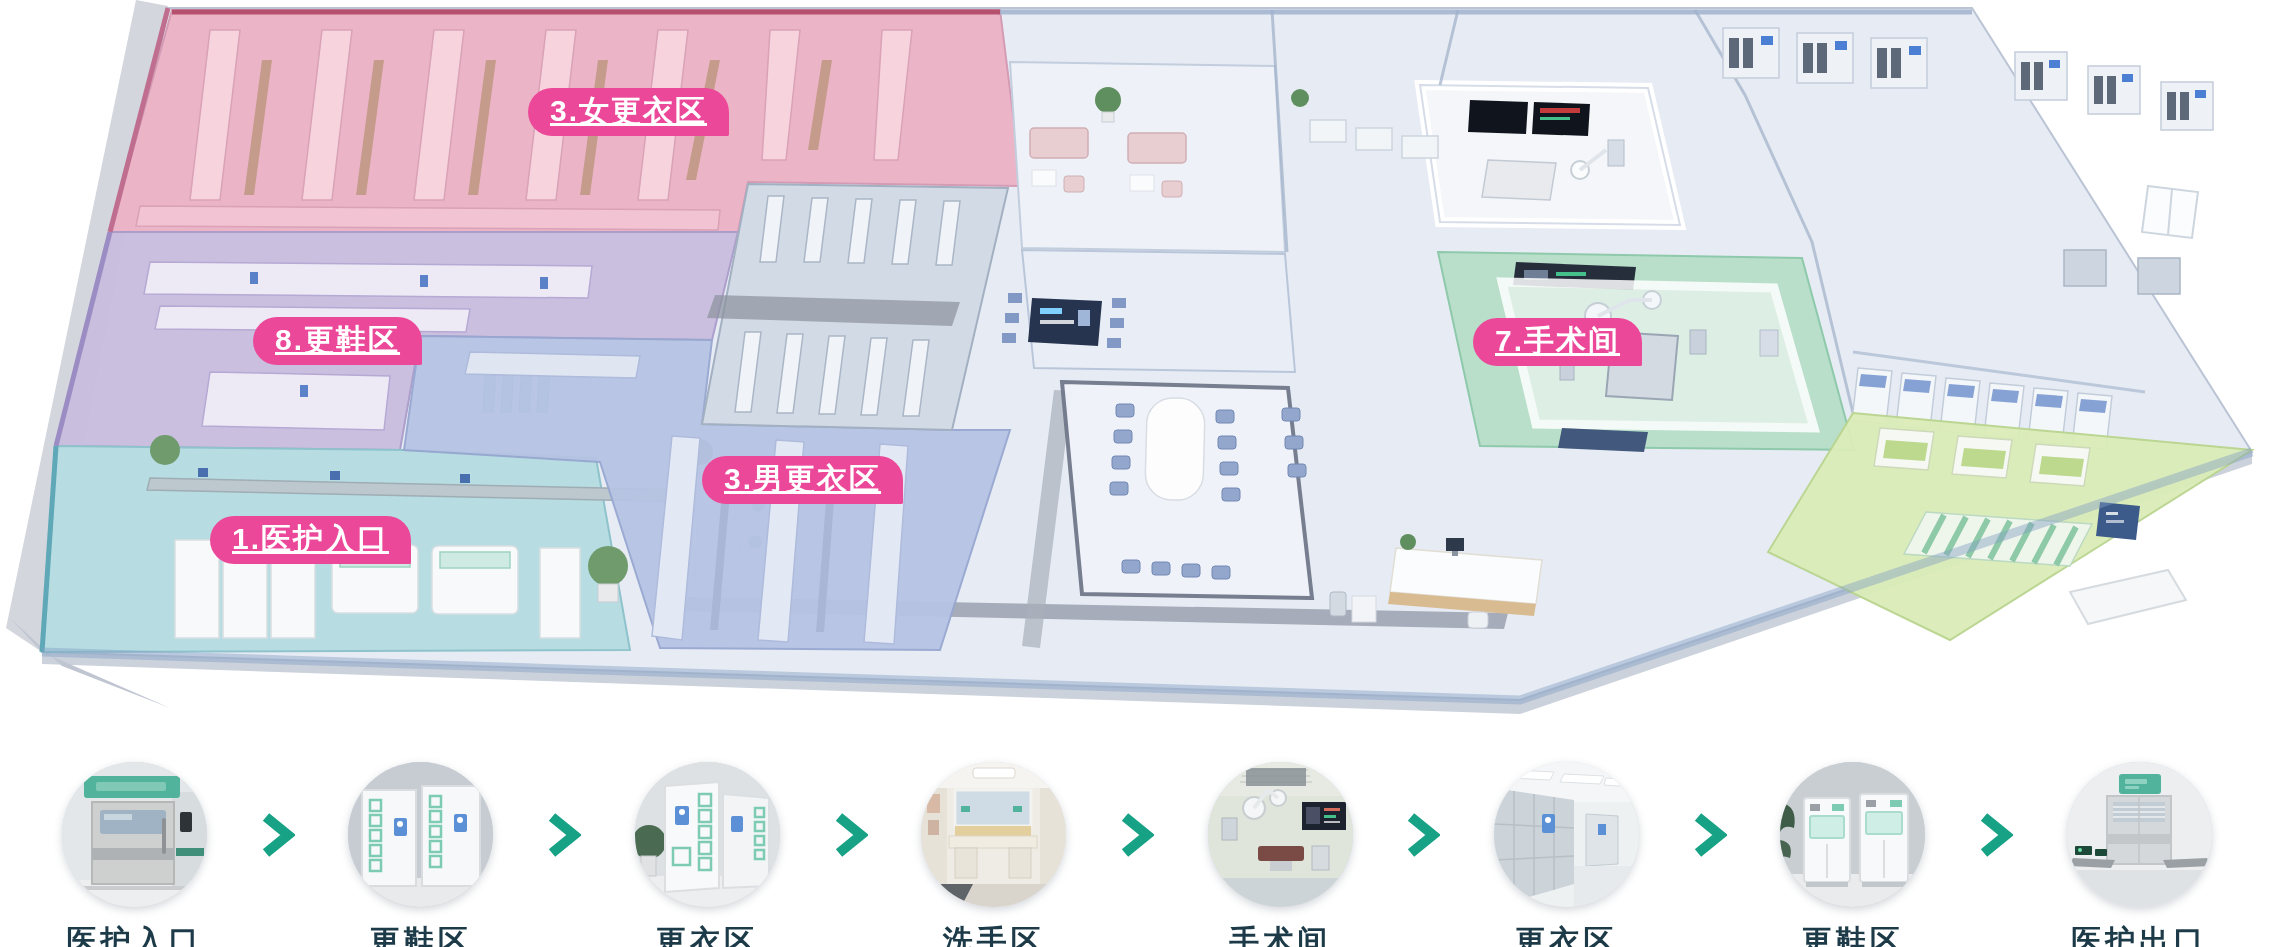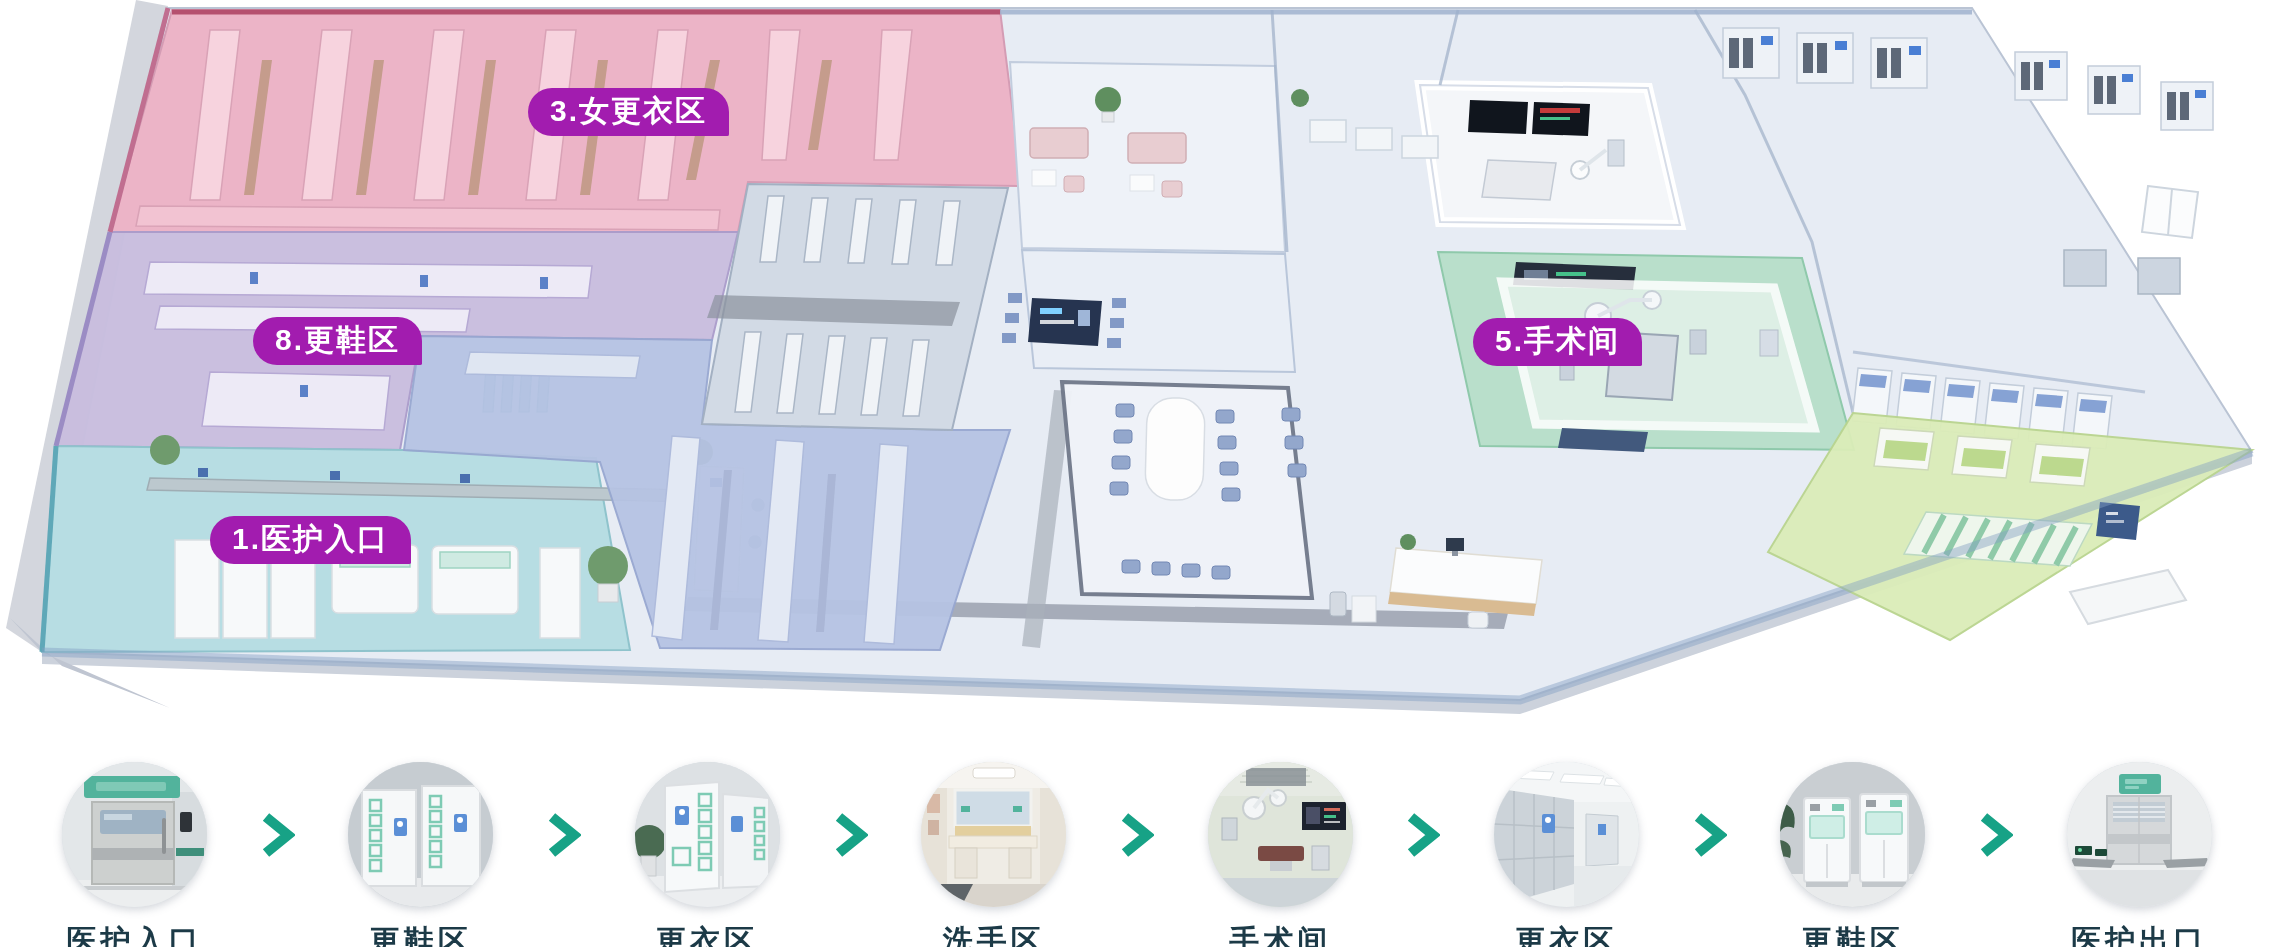--- a/index.html
+++ b/index.html
@@ -2,23 +2,23 @@
 <html><head>
 <meta charset="utf-8">
 <style>
   html,body{margin:0;padding:0;background:#ffffff;}
   body{width:2274px;height:947px;position:relative;overflow:hidden;
        font-family:"Liberation Sans","DejaVu Sans",sans-serif;}
   .stage{position:absolute;inset:0;background:#fff;}
   .plan-wrap{position:absolute;top:0;left:0;width:2274px;height:730px;}
   .plan-wrap svg{display:block;}
   .zone-pill{
-    position:absolute;display:inline-block;background:#a21caf;color:#ffffff;
+    position:absolute;display:inline-block;background:#ec4899;color:#ffffff;
     font-size:30px;font-weight:bold;letter-spacing:2px;white-space:nowrap;
-    padding:6px 22px 8px;border-radius:26px 26px 2px 26px;line-height:34px;
+    padding:6px 22px 8px;border-radius:26px 26px 2px 26px;line-height:34px;text-decoration:underline;
   }
   .workflow{
     position:absolute;top:762px;left:0;width:2274px;box-sizing:border-box;
     display:flex;justify-content:space-between;align-items:flex-start;padding:0 62px;
   }
   .step{display:flex;flex-direction:column;align-items:center;width:145px;}
   .photo{
     width:145px;height:145px;border-radius:50%;overflow:hidden;position:relative;
     background:#eceff1;box-shadow:0 3px 8px rgba(96,108,124,.28), inset 0 0 0 1px rgba(210,216,222,.8);
   }
@@ -353,21 +353,22 @@
       </g>
 
       <g opacity="0.45">
         <polyline points="42,652 1520,700 2252,452" fill="none" stroke="#82a0c4" stroke-width="9"></polyline>
       </g>
     </svg>
 
     <div class="zone-pill" style="left:528px;top:88px">3.女更衣区</div>
     <div class="zone-pill" style="left:253px;top:317px">8.更鞋区</div>
     <div class="zone-pill" style="left:210px;top:516px">1.医护入口</div>
-    <div class="zone-pill" style="left:1473px;top:318px">5.手术间</div>
+    <div class="zone-pill" style="left:702px;top:456px">3.男更衣区</div>
+    <div class="zone-pill" style="left:1473px;top:318px">7.手术间</div>
   </div>
 
   <div class="workflow">
 
     <div class="step">
       <div class="photo">
         <svg width="145" height="145" viewBox="0 0 145 145">
           <rect width="145" height="145" fill="#e3e7e9"></rect>
           <rect x="0" y="118" width="145" height="27" fill="#eceeef"></rect>
           <rect x="110" y="30" width="35" height="95" fill="#d7dcdf"></rect>

